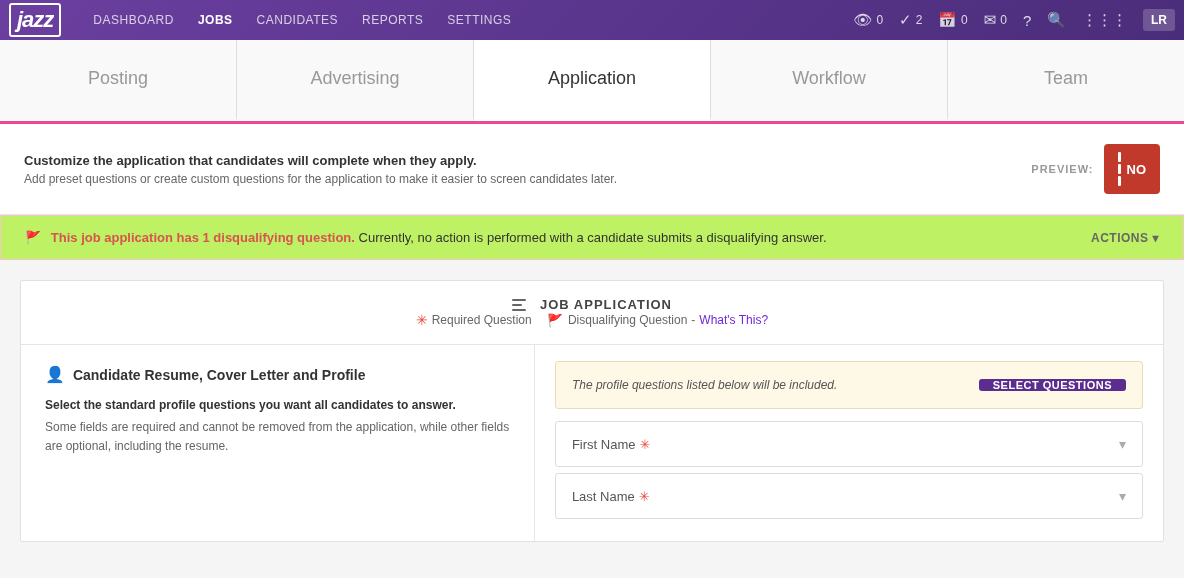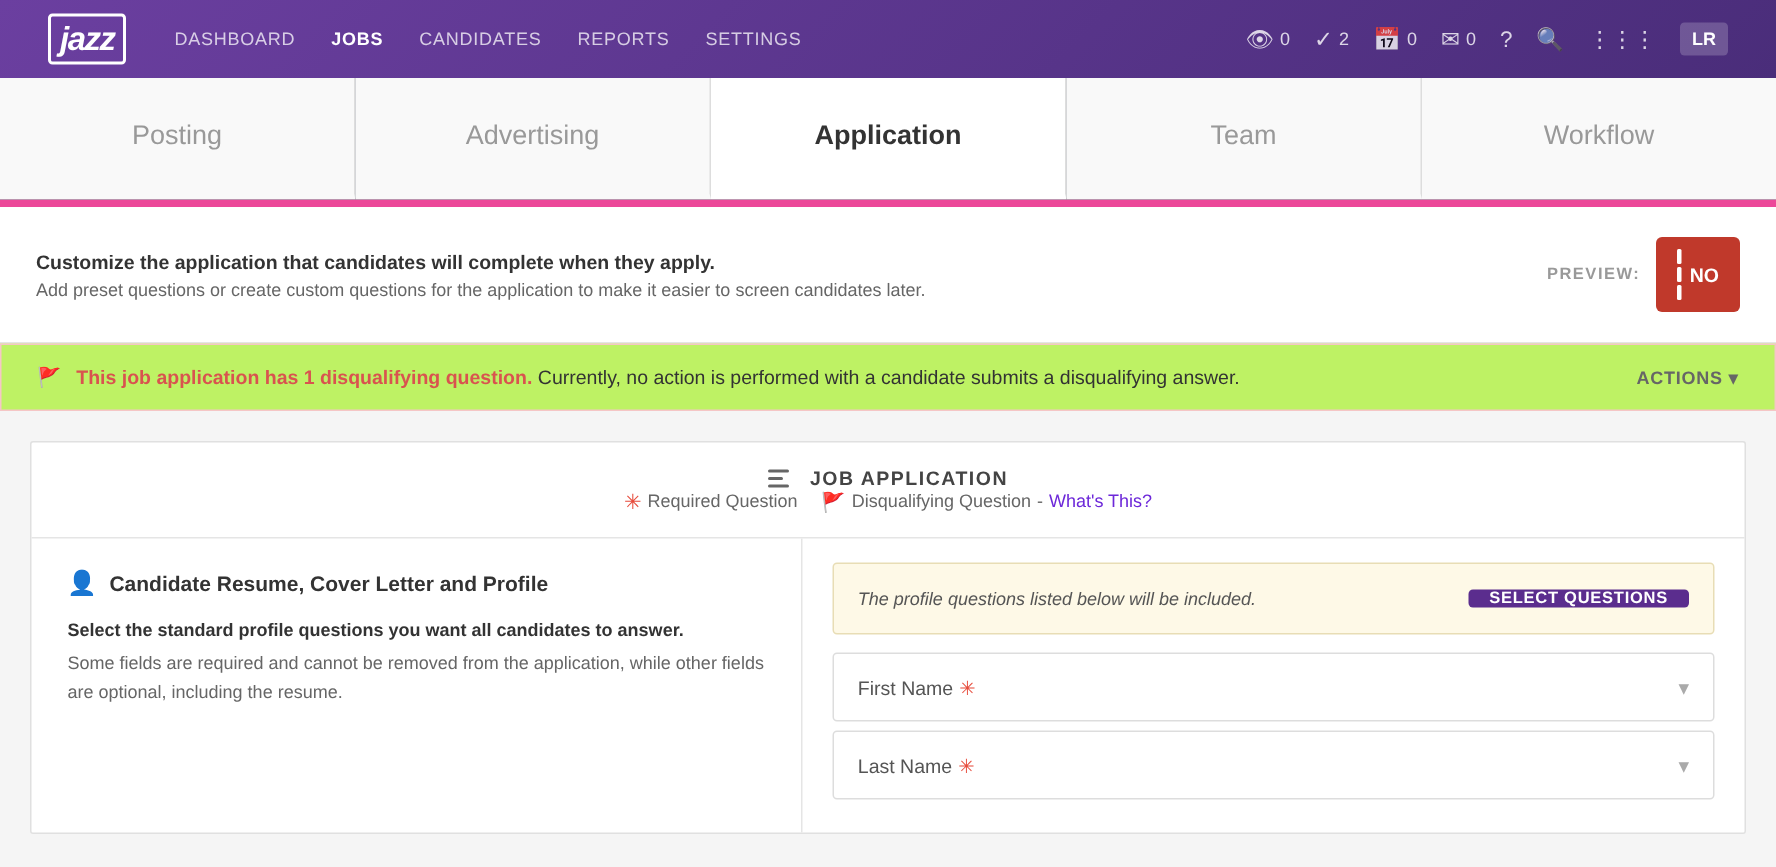--- a/index.html
+++ b/index.html
@@ -1,24 +1,24 @@
 <!DOCTYPE html>
 <html><head>
   <meta charset="utf-8">
   <style>
     * { box-sizing: border-box; margin: 0; padding: 0; }
     body { font-family: -apple-system, BlinkMacSystemFont, 'Segoe UI', sans-serif; background: #f5f5f5; }
 
     
     .top-nav {
       background: linear-gradient(135deg, #6b3fa0 0%, #4a2d7a 100%);
-      height: 52px;
-      display: flex;
-      align-items: center;
-      padding: 0 32px;
+      height: 40px;
+      display: flex;
+      align-items: center;
+      padding: 0 9px;
       gap: 24px;
     }
     .logo {
       color: white;
       font-size: 22px;
       font-weight: 900;
       font-style: italic;
       letter-spacing: -1px;
       border: 2px solid white;
       padding: 2px 6px;
@@ -58,41 +58,41 @@
       color: white;
       font-size: 12px;
       font-weight: 600;
       padding: 4px 8px;
       border-radius: 3px;
       cursor: pointer;
     }
 
     
     .tabs-container {
-      background: #0f172a;
-      border-bottom: 5px solid #ec4899;
+      background: #f9a8d4;
+      border-bottom: 3px solid #ec4899;
       display: flex;
     }
     .tab {
       flex: 1;
       padding: 28px 16px;
       text-align: center;
       font-size: 18px;
       font-weight: 400;
       color: #999;
       cursor: pointer;
       border-right: 1px solid #ddd;
       background: #f9f9f9;
       border-bottom: 4px solid transparent;
     }
     .tab:last-child { border-right: none; }
     .tab.active {
       background: white;
       color: #333;
-      font-weight: 700;
+      font-weight: 400;
       border-bottom: 4px solid transparent;
     }
 
     
     .info-section {
       background: white;
       padding: 20px 24px;
       border-bottom: 1px solid #e5e5e5;
       display: flex;
       align-items: center;
@@ -356,22 +356,22 @@
       <span class="nav-icon-sym">⋮⋮⋮</span>
     </div>
     <div class="user-badge">LR</div>
   </div>
 </nav>
 
 <div class="tabs-container">
   <div class="tab">Posting</div>
   <div class="tab">Advertising</div>
   <div class="tab active">Application</div>
+  <div class="tab">Workflow</div>
   <div class="tab">Team</div>
-  <div class="tab">Workflow</div>
 </div>
 
 <div class="info-section">
   <div class="info-text">
     <h3>Customize the application that candidates will complete when they apply.</h3>
     <p>Add preset questions or create custom questions for the application to make it easier to screen candidates later.</p>
   </div>
   <div class="preview-area">
     <span class="preview-label">PREVIEW:</span>
     <button class="preview-btn">

